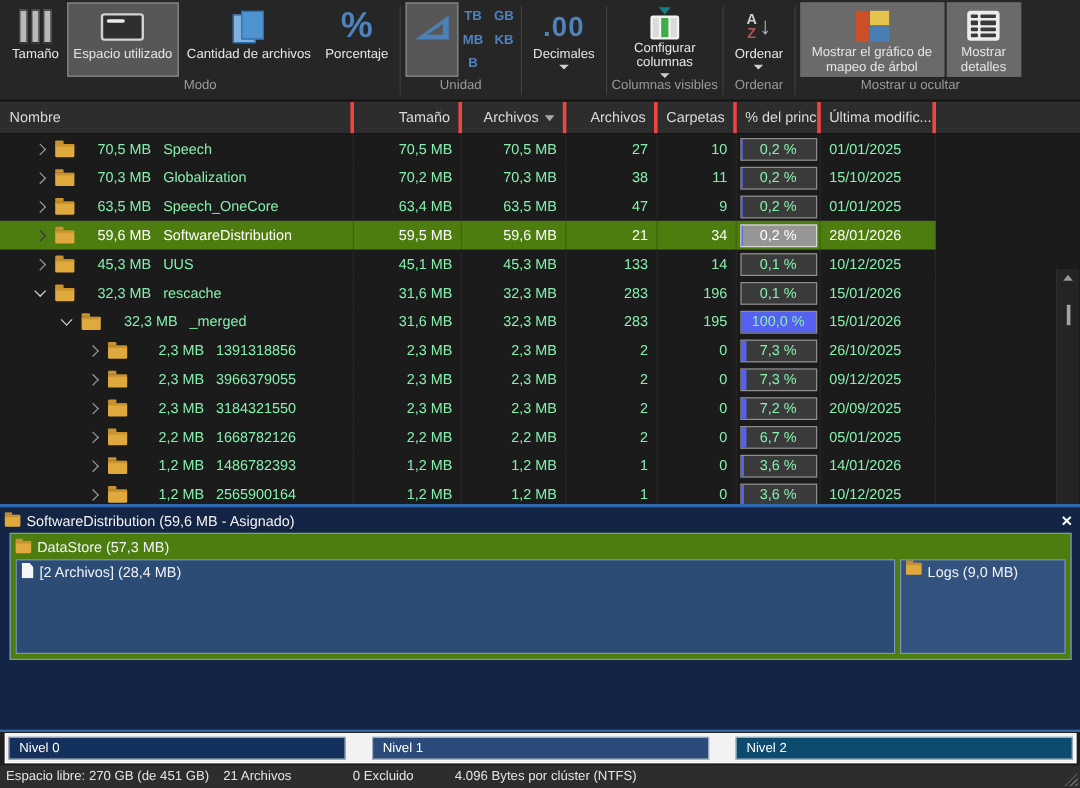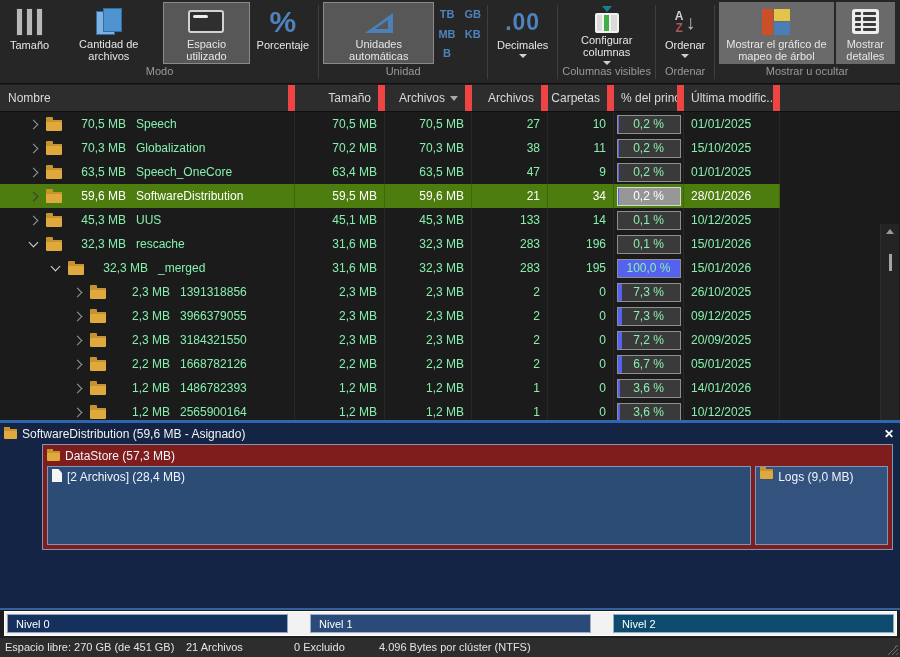--- a/index.html
+++ b/index.html
@@ -48,21 +48,21 @@
   .tmap-icon{width:28px;height:26px;display:grid;grid-template-columns:11px 1fr;grid-template-rows:1fr 1fr;gap:1px;}
   .tmap-icon .o{grid-row:1/3;background:#cc4f28;}
   .tmap-icon .y{background:#e3c34b;}
   .tmap-icon .b{background:#4a7fb5;}
   .ruler-icon{display:block;}
   .caret{width:0;height:0;border-left:4px solid transparent;border-right:4px solid transparent;border-top:4px solid #cfcfcf;margin-top:2px;}
 
   
   .thead{position:absolute;left:0;top:85px;width:900px;height:27px;background:#2d2d2d;border-bottom:1px solid #101010;
          display:grid;grid-template-columns:295px 90px 87px 76px 66px 70px 96px 1fr;box-sizing:border-box;font-size:12px;color:#dadada;}
-  .hc{display:flex;align-items:center;border-right:7px solid #ef4444;padding:0 7px;white-space:nowrap;overflow:hidden;}
+  .hc{display:flex;align-items:center;border-right:3px solid #ef4444;padding:0 7px;white-space:nowrap;overflow:hidden;}
   .hc.num{justify-content:flex-end;}
   .hc.first{padding-left:8px;}
   .hc.last{border-right:none;}
   .sortmark{width:0;height:0;border-left:4px solid transparent;border-right:4px solid transparent;border-top:5px solid #a9a9a9;margin-left:5px;}
 
   .tbody{position:absolute;left:0;top:112px;width:900px;height:308px;background:#1b1b1b;overflow:hidden;}
   .trow{display:grid;grid-template-columns:295px 90px 87px 76px 66px 70px 96px;width:780px;height:24px;align-items:center;
         font-size:12px;color:#86efac;}
   .trow.selected{background:#4d7c0f;color:#ffffff;}
   .tc{height:24px;display:flex;align-items:center;border-right:1px solid #272727;box-sizing:border-box;overflow:hidden;white-space:nowrap;}
@@ -90,21 +90,21 @@
   .sthumb{position:absolute;left:8px;top:30px;width:3px;height:17px;background:#a5a5a5;}
 
   
   .splitter{position:absolute;left:0;top:420px;width:900px;height:3px;background:#2f66ad;}
   .treemap{position:absolute;left:0;top:423px;width:900px;height:187px;background:#142445;border-bottom:2px solid #35629f;box-sizing:border-box;}
   .tm-header{height:19px;display:flex;align-items:center;gap:5px;padding:1px 6px 0 4px;font-size:12px;color:#f2f2f2;}
   .tm-close{margin-left:auto;font-size:12px;font-weight:bold;color:#ffffff;cursor:default;line-height:12px;}
   .tm-folder{width:13px;height:10px;background:#dfa93d;border-radius:1px;position:relative;flex:0 0 auto;box-shadow:inset 0 2px 0 #c8922e;}
   .tm-folder::before{content:'';position:absolute;top:-2px;left:0;width:6px;height:2px;background:#c8922e;}
   .tm-file{width:10px;height:13px;background:#f5f5f5;flex:0 0 auto;clip-path:polygon(0 0,65% 0,100% 30%,100% 100%,0 100%);}
-  .tm-root{position:absolute;left:8px;right:7px;top:21px;height:106px;border:1px solid #7d97bb;background:#7f1d1d;box-sizing:border-box;margin-left:34px;}
+  .tm-root{position:absolute;left:8px;right:7px;top:21px;height:106px;border:1px solid #7d97bb;background:#4d7c0f;box-sizing:border-box;}
   .tm-rlabel{height:17px;display:flex;align-items:center;gap:5px;padding:2px 4px 0 4px;font-size:12px;color:#f0f4fa;}
   .tm-children{position:absolute;left:4px;right:4px;top:21px;bottom:4px;display:flex;gap:4px;}
   .tm-child{border:1px solid #7d97bb;box-sizing:border-box;padding:2px 4px;font-size:12px;color:#f0f4fa;display:flex;align-items:flex-start;gap:5px;}
   .tm-child .lbl{padding-top:1px;}
   .tm-files{flex:740;background:#2c4b75;}
   .tm-logs{flex:131;background:#33527d;}
   .tm-hatch{position:absolute;left:0;right:0;top:169px;height:8px;background:repeating-linear-gradient(90deg,#59779f 0 1px,#1b3156 1px 3px);}
 
   
   .levels{position:absolute;left:4px;right:3px;top:611px;height:25px;background:#f2f2f2;border:1px solid #ffffff;
@@ -133,31 +133,31 @@
         <button class="rbtn">
           <span class="icwrap">
               <span class="bars-icon">
                 <i></i>
                 <i></i>
                 <i></i>
               </span>
             </span>
           <span class="blabel">Tamaño</span>
         </button>
+        <button class="rbtn sel">
+          <span class="icwrap">
+              <span class="drive-icon"></span>
+            </span>
+          <span class="blabel">Espacio utilizado</span>
+        </button>
         <button class="rbtn">
           <span class="icwrap">
               <span class="files-icon"></span>
             </span>
           <span class="blabel">Cantidad de archivos</span>
-        </button>
-        <button class="rbtn sel">
-          <span class="icwrap">
-              <span class="drive-icon"></span>
-            </span>
-          <span class="blabel">Espacio utilizado</span>
         </button>
         <button class="rbtn">
           <span class="icwrap">
               <span class="percent-icon">%</span>
             </span>
           <span class="blabel">Porcentaje</span>
         </button>
       </div>
       <div class="glabel">Modo</div>
     </div>
@@ -165,21 +165,20 @@
 
     <div class="group">
       <div class="gbtns">
         <button class="rbtn sel">
           <span class="icwrap">
             <svg class="ruler-icon" width="34" height="26" viewBox="0 0 34 26">
               <path d="M3 24 L31 24 L31 4 Z" fill="#4b80b8"></path>
               <path d="M13 20 L26 20 L26 11 Z" fill="#575757"></path>
             </svg>
           </span>
-          <span class="blabel">Unidades automáticas</span>
         </button>
         <span class="units">
           <span>TB</span>
           <span>GB</span>
           <span>MB</span>
           <span>KB</span>
           <span>B</span>
         </span>
       </div>
       <div class="glabel">Unidad</div>

